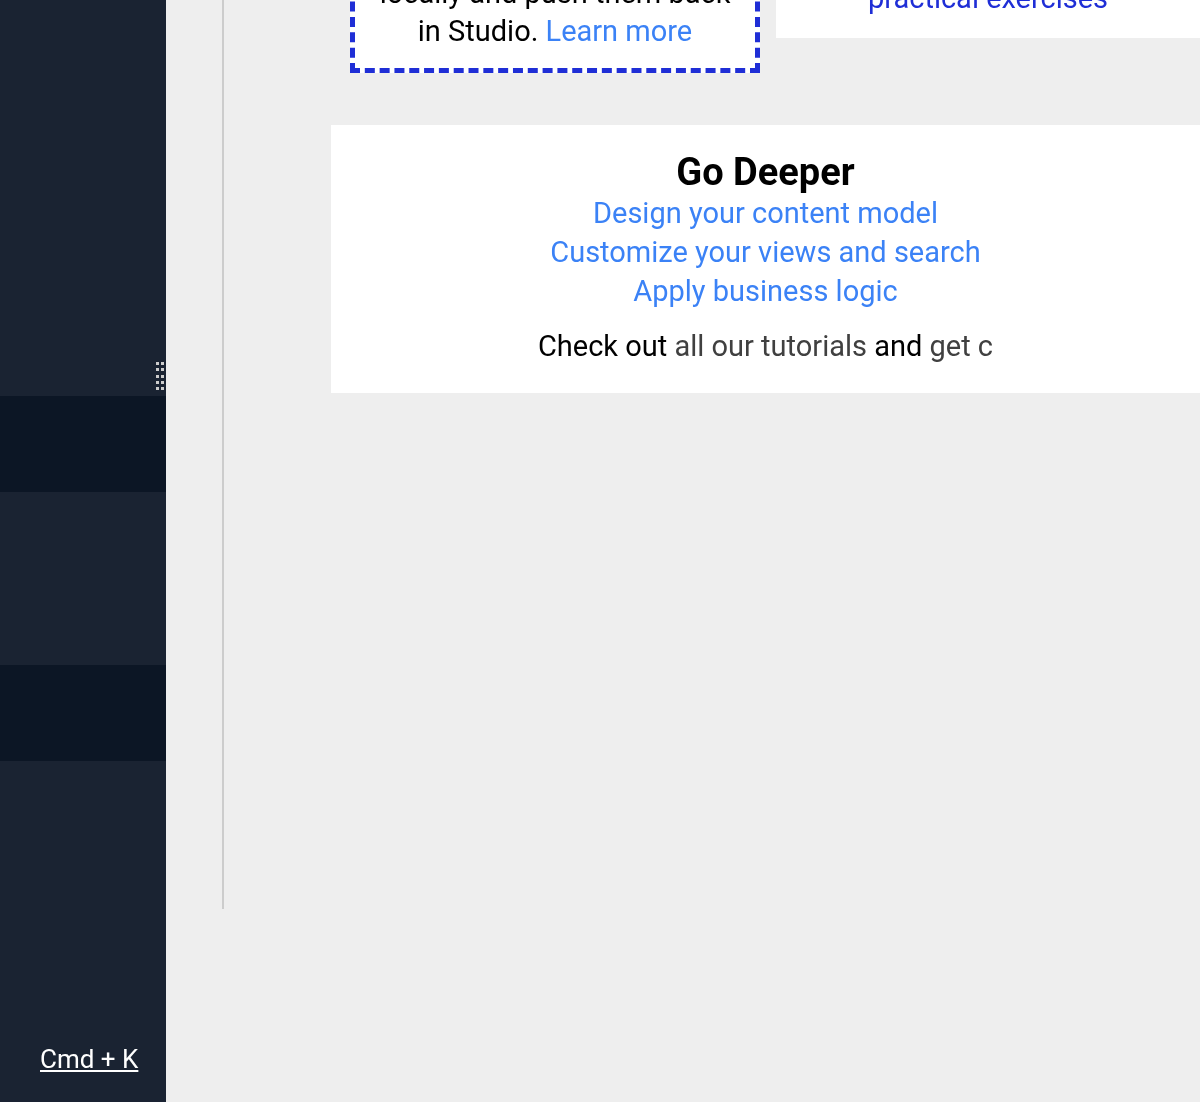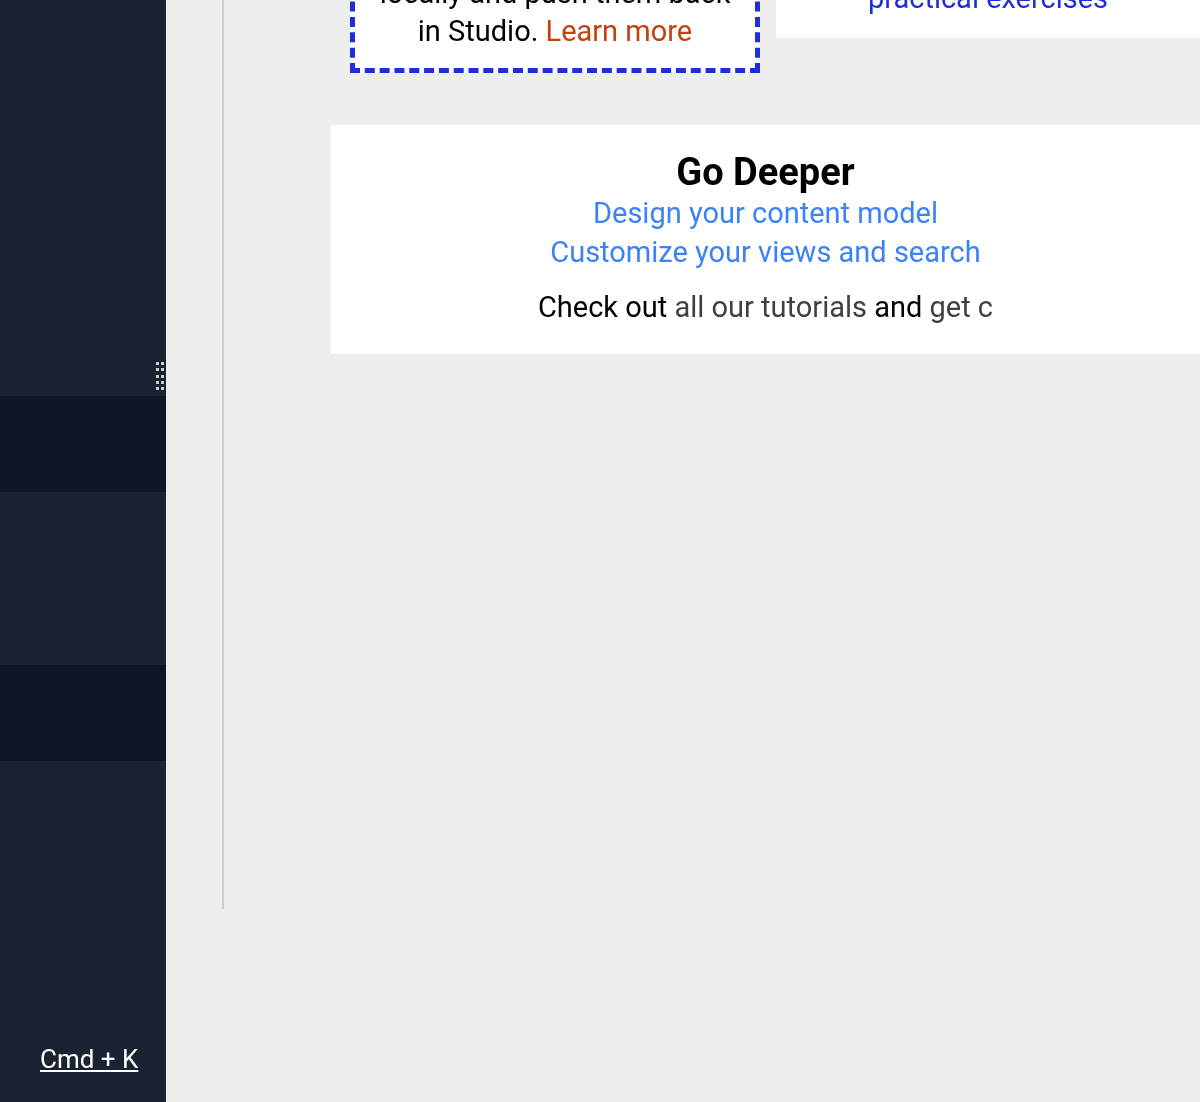--- a/index.html
+++ b/index.html
@@ -91,21 +91,21 @@
       background: #fff;
       padding: 30px 20px 18px 20px;
       text-align: center;
     }
     .card-dashed .card-text {
       font-size: 29px;
       color: #000;
       line-height: 1.3;
     }
     .card-dashed .card-link {
-      color: #c2410c;
+      color: #3b82f6;
       text-align: right;
     }
     .card-side {
       position: absolute;
       left: 610px;
       top: -40px;
       right: 0;
       background: #fff;
       padding: 20px;
       text-align: center;
@@ -193,18 +193,19 @@
 
   <div class="card-side">
     <span class="side-link">practical exercises</span>
   </div>
 
   <div class="card-deeper">
     <h2 class="heading">Go Deeper</h2>
     <div class="link-list">
       <span class="link">Design your content model</span>
       <span class="link">Customize your views and search</span>
+      <span class="link">Apply business logic</span>
     </div>
     <div class="footer-text">
       <span>Check out </span><span class="footer-link">all our tutorials</span><span> and </span><span class="footer-link">get c</span>
     </div>
   </div>
 </div>
 
 </body></html>

